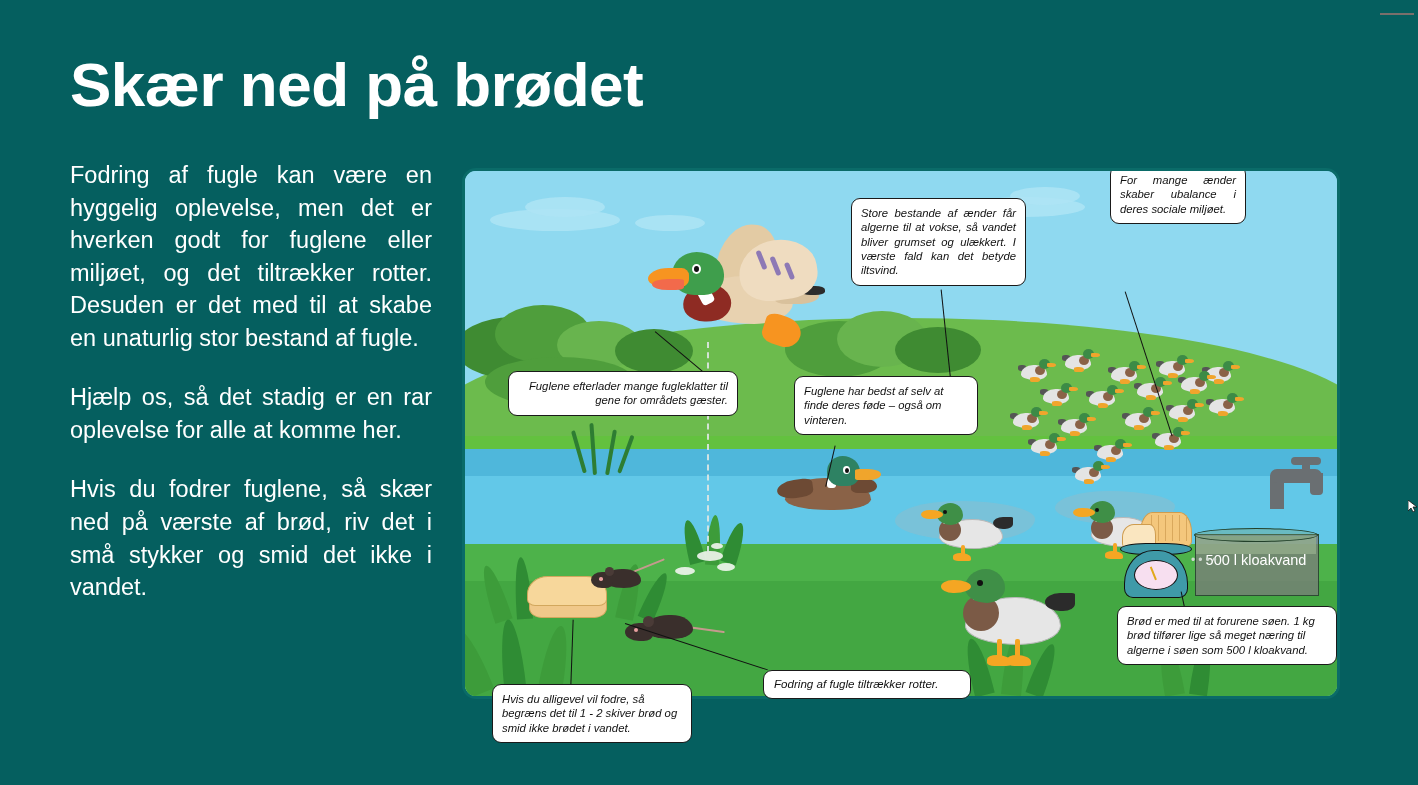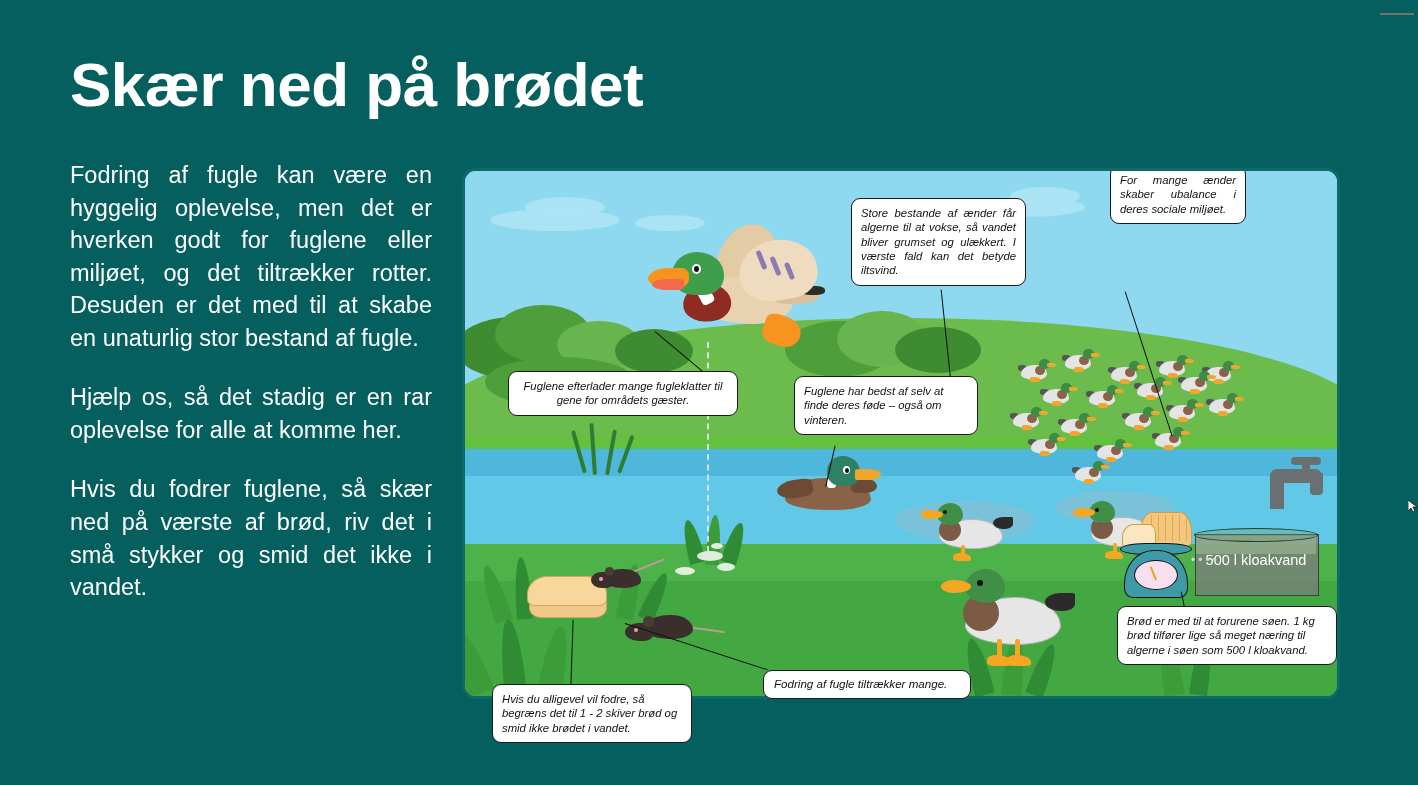--- a/index.html
+++ b/index.html
@@ -155,21 +155,21 @@
     color: #111;
     text-align: justify;
     box-sizing: border-box;
     z-index: 40;
   }
   .callout p { margin: 0; }
   .callout p + p { margin-top: 9px; }
 
   .c-aender   { left: 645px; top: -6px;  width: 136px; }
   .c-bestande { left: 386px; top: 27px;  width: 175px; }
-  .c-klatter  { left: 43px;  top: 200px; width: 230px; text-align: center; }
+  .c-klatter  { left: 43px;  top: 200px; width: 230px; text-align: right; }
   .c-foede    { left: 329px; top: 205px; width: 184px; text-align: left; }
   .c-forurene { left: 652px; top: 435px; width: 220px; text-align: left; }
   .c-rotter   { left: 299px; top: 505px; width: 208px; text-align: left;
                 font-size: 11.6px; padding: 6px 10px; }
   .c-fodre    { left: 28px;  top: 516px; width: 200px; text-align: left; }
 
   
   .leader {
     position: absolute;
     background: #111;
@@ -832,21 +832,21 @@
         <p>Fuglene har bedst af selv at finde deres føde – også om vinteren.</p>
       </div>
 
       <div class="callout c-forurene">
         <p>Brød er med til at forurene søen. 1 kg brød tilfører lige så meget næring til algerne i søen som 500 l kloakvand.</p>
       </div>
     </div>
   </div>
 
   <div class="callout c-rotter" style="position:absolute;left:763px;top:670px;">
-    <p>Fodring af fugle tiltrækker mange.</p>
+    <p>Fodring af fugle tiltrækker rotter.</p>
   </div>
 
   <div class="callout c-fodre" style="position:absolute;left:492px;top:684px;width:200px;">
     <p>Hvis du alligevel vil fodre, så begræns det til 1 - 2 skiver brød og smid ikke brødet i vandet.</p>
   </div>
 
   <div class="artifact-line"></div>
   <div class="cursor-dot">
     <svg width="10" height="12" viewBox="0 0 10 12">
       <path d="M0 0 L0 11 L3 8 L5 12 L7 11 L5 7 L9 7 Z" fill="#ffffff" stroke="#111" stroke-width="0.8"></path>

